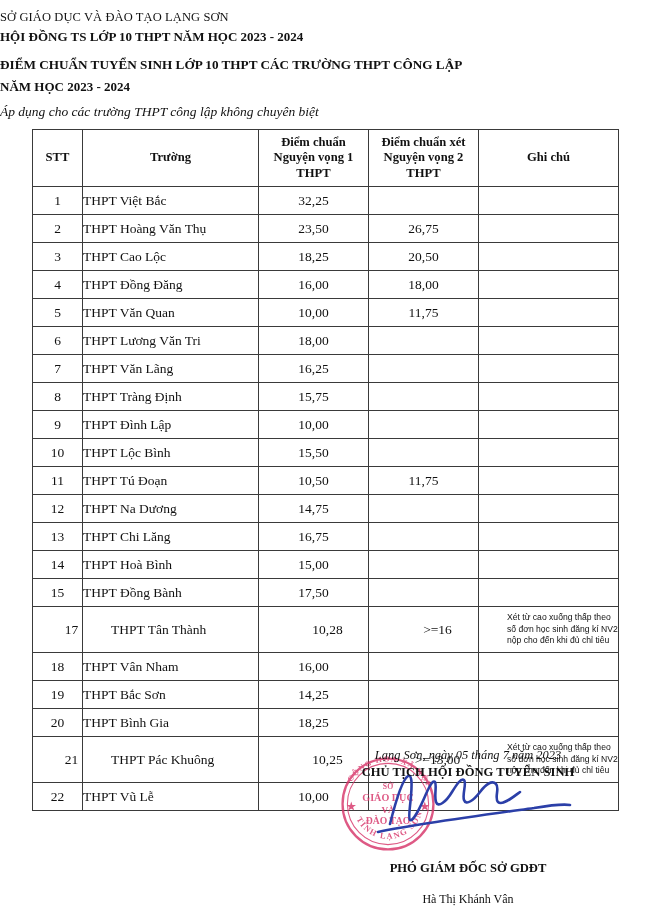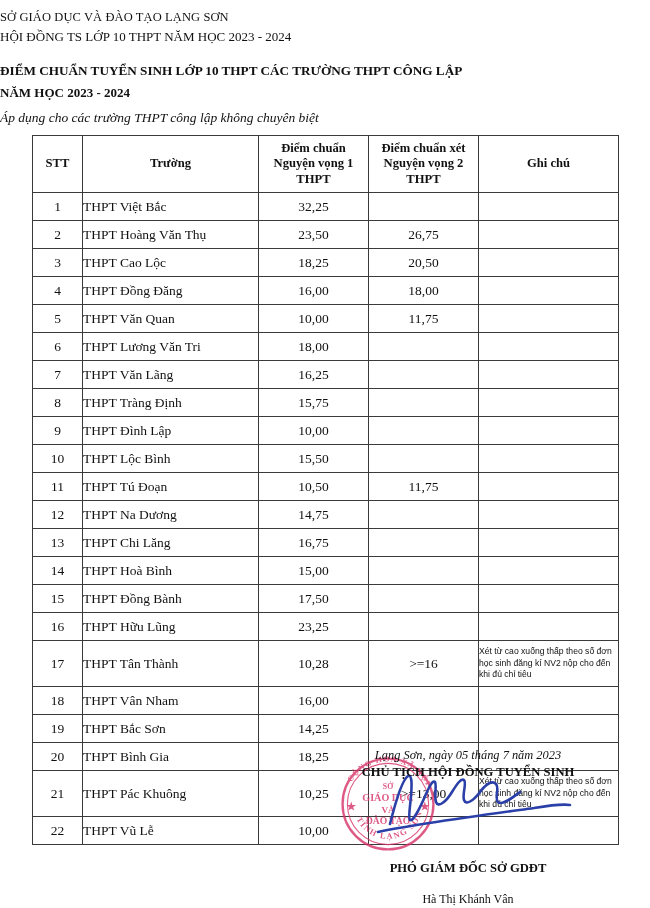--- a/index.html
+++ b/index.html
@@ -27,22 +27,22 @@
     text-align: left;
     padding-top: 10px;
   }
   .line-org {
     font-size: 12.5px;
     letter-spacing: 0.1px;
     margin-bottom: 4px;
   }
   .line-council {
     font-size: 13px;
-    font-weight: normal;
-    margin-bottom: 18px;
+    font-weight: bold;
+    margin-bottom: 12px;
   }
   .line-title {
     font-size: 13.2px;
     font-weight: bold;
     margin-bottom: 6px;
   }
   .line-year {
     font-size: 13px;
     font-weight: bold;
     margin-bottom: 9px;
@@ -97,21 +97,21 @@
     text-align: center;
     font-size: 13.5px;
   }
   td.c-note {
     font-size: 8.6px;
     line-height: 1.34;
     text-align: left;
     padding: 3px 4px 3px 5px;
     font-family: "Liberation Sans", sans-serif;
   }
-  tr.tall td { height: 45px; }
+  tr.tall td { height: 45px; padding-left: 28px; }
 
   
   .sign-block {
     position: absolute;
     left: 318px;
     top: 748px;
     width: 300px;
     text-align: center;
   }
   .sign-date {
@@ -306,27 +306,20 @@
             <td class="c-nv2"></td>
             <td class="c-note"></td>
           </tr>
           <tr>
             <td class="c-stt">15</td>
             <td class="c-school">THPT Đồng Bành</td>
             <td class="c-nv1">17,50</td>
             <td class="c-nv2"></td>
             <td class="c-note"></td>
           </tr>
-          <tr>
-            <td class="c-stt">16</td>
-            <td class="c-school">THPT Hữu Lũng</td>
-            <td class="c-nv1">23,25</td>
-            <td class="c-nv2"></td>
-            <td class="c-note"></td>
-          </tr>
           <tr class="tall">
             <td class="c-stt">17</td>
             <td class="c-school">THPT Tân Thành</td>
             <td class="c-nv1">10,28</td>
             <td class="c-nv2">&gt;=16</td>
             <td class="c-note">Xét từ cao xuống thấp theo số đơn học sinh đăng kí NV2 nộp cho đến khi đủ chỉ tiêu</td>
           </tr>
           <tr>
             <td class="c-stt">18</td>
             <td class="c-school">THPT Vân Nham</td>

